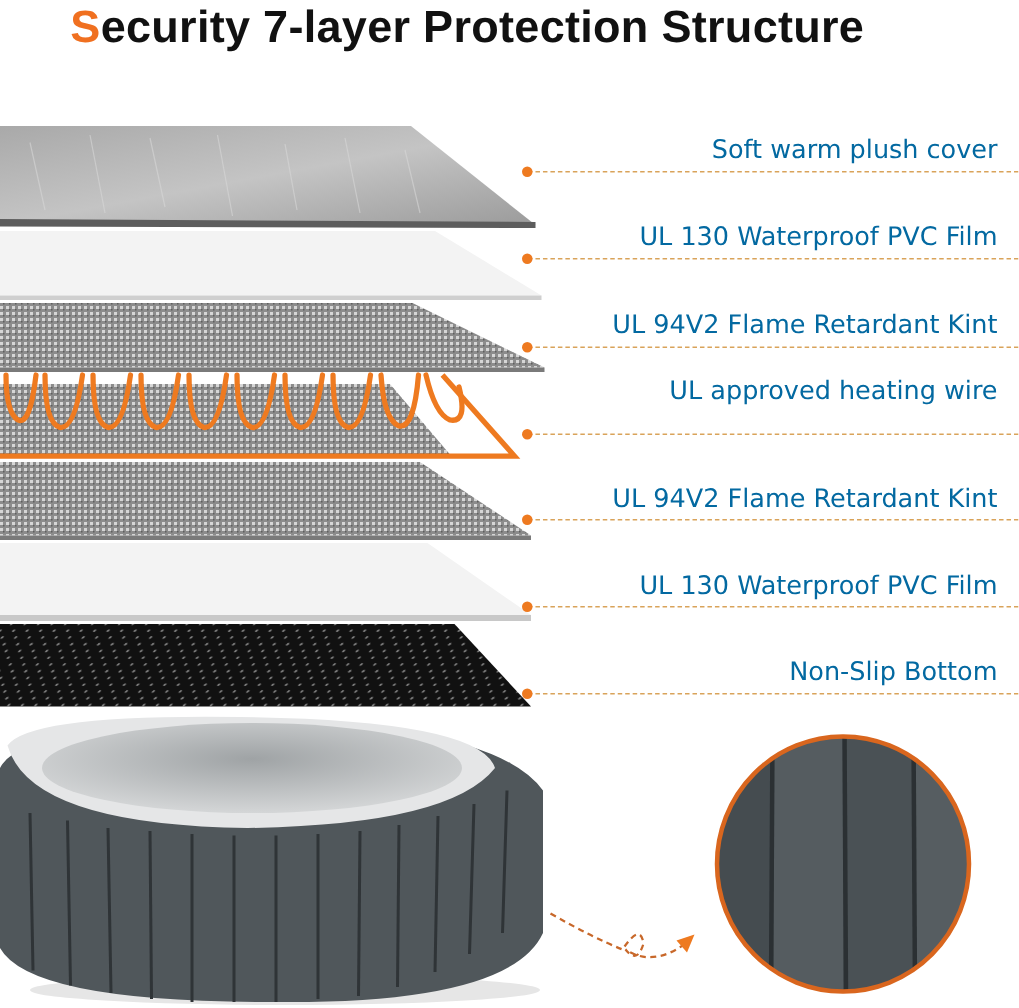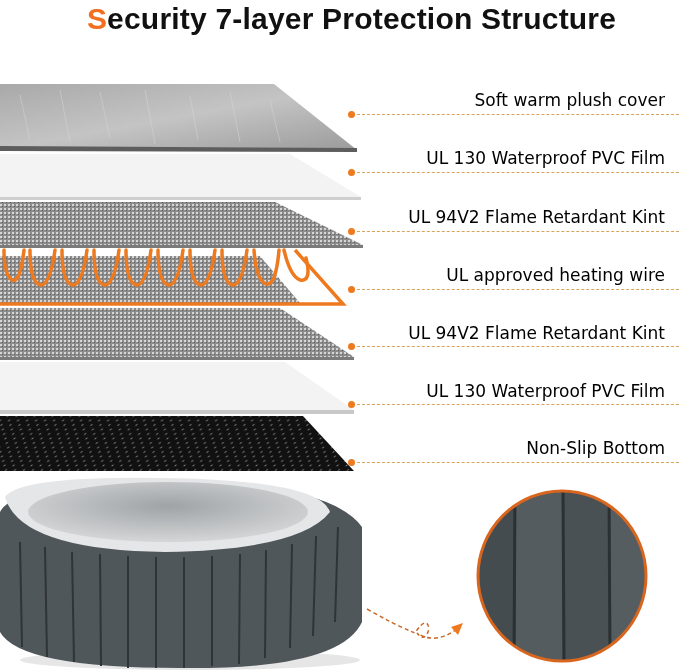--- a/index.html
+++ b/index.html
@@ -1,20 +1,20 @@
 <!DOCTYPE html>
 <html><head>
 <meta charset="utf-8">
 <style>
   html, body { margin:0; padding:0; background:#ffffff; }
   body { width:679px; height:672px; position:relative; overflow:hidden; font-family:"DejaVu Sans", sans-serif; }
-  .title { position:absolute; left:0; top:2px; width:623px; text-align:center; font-family:"Liberation Sans", sans-serif; font-weight:bold; font-size:30px; letter-spacing:0.2px; color:#111;padding-left:40px; }
+  .title { position:absolute; left:0; top:2px; width:623px; text-align:center; font-family:"Liberation Sans", sans-serif; font-weight:bold; font-size:30px; letter-spacing:0.2px; color:#111; }
   .title .accent { color:#f07020; }
   .layers { position:absolute; left:0; top:0; width:679px; height:480px; }
-  .label { position:absolute; right:14px; font-size:17px; color:#000000; font-family:"DejaVu Sans", sans-serif; white-space:nowrap; }
+  .label { position:absolute; right:14px; font-size:17px; color:#0369a1; font-family:"DejaVu Sans", sans-serif; white-space:nowrap; }
   .leader { position:absolute; left:352px; right:0; height:0; border-top:1px dashed #d9a35a; }
   .dot { position:absolute; left:-4px; top:-4px; width:7px; height:7px; border-radius:50%; background:#ee7a20; }
   .bed { position:absolute; left:0; top:472px; width:365px; height:200px; }
   .zoom-circle { position:absolute; left:474px; top:488px; width:176px; height:176px; }
   .arrow { position:absolute; left:365px; top:605px; width:105px; height:45px; }
 </style>
 </head>
 <body>
 
 <div class="title"><span class="accent">S</span><span>ecurity 7-layer Protection Structure</span></div>
@@ -101,21 +101,21 @@
   <div class="label" style="top:148px">UL 130 Waterproof PVC Film</div>
   <div class="leader" style="top:172px">
       <span class="dot"></span>
     </div>
 
   <div class="label" style="top:207px">UL 94V2 Flame Retardant Kint</div>
   <div class="leader" style="top:231px">
       <span class="dot"></span>
     </div>
 
-  <div class="label" style="top:265px">UL approved heating wire</div>
+  <div class="label" style="top:251px">UL approved heating wire</div>
   <div class="leader" style="top:289px">
       <span class="dot"></span>
     </div>
 
   <div class="label" style="top:323px">UL 94V2 Flame Retardant Kint</div>
   <div class="leader" style="top:346px">
       <span class="dot"></span>
     </div>
 
   <div class="label" style="top:381px">UL 130 Waterproof PVC Film</div>

